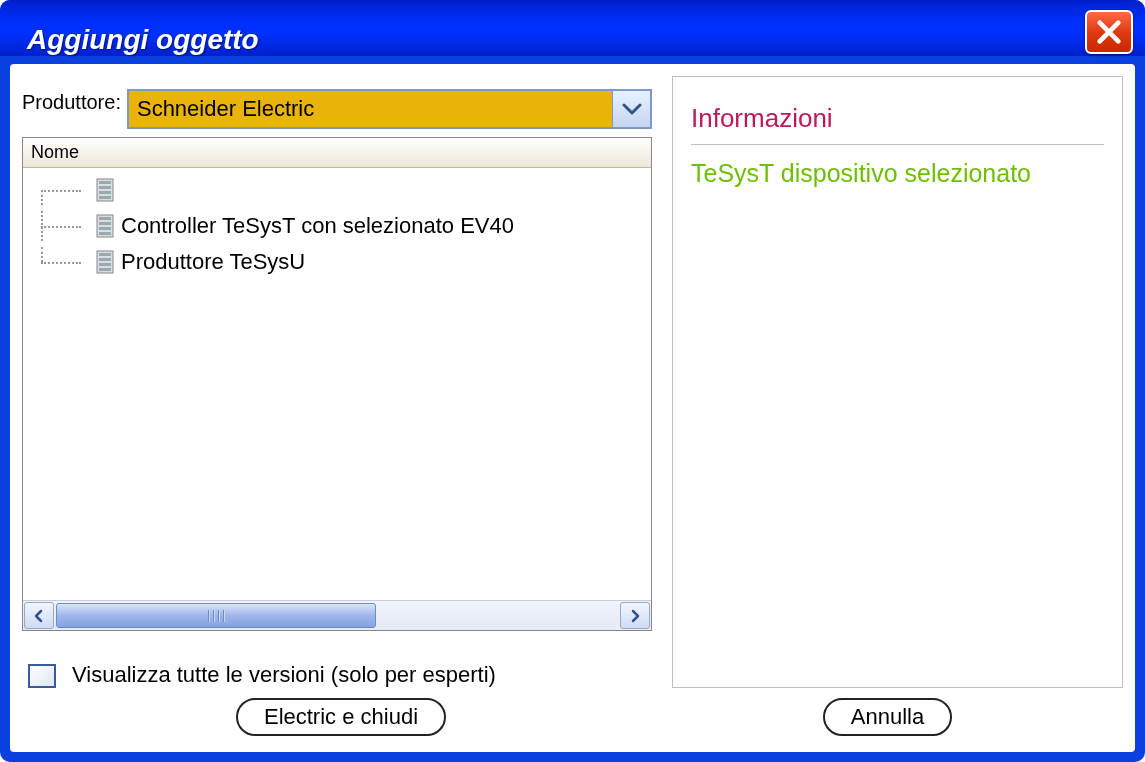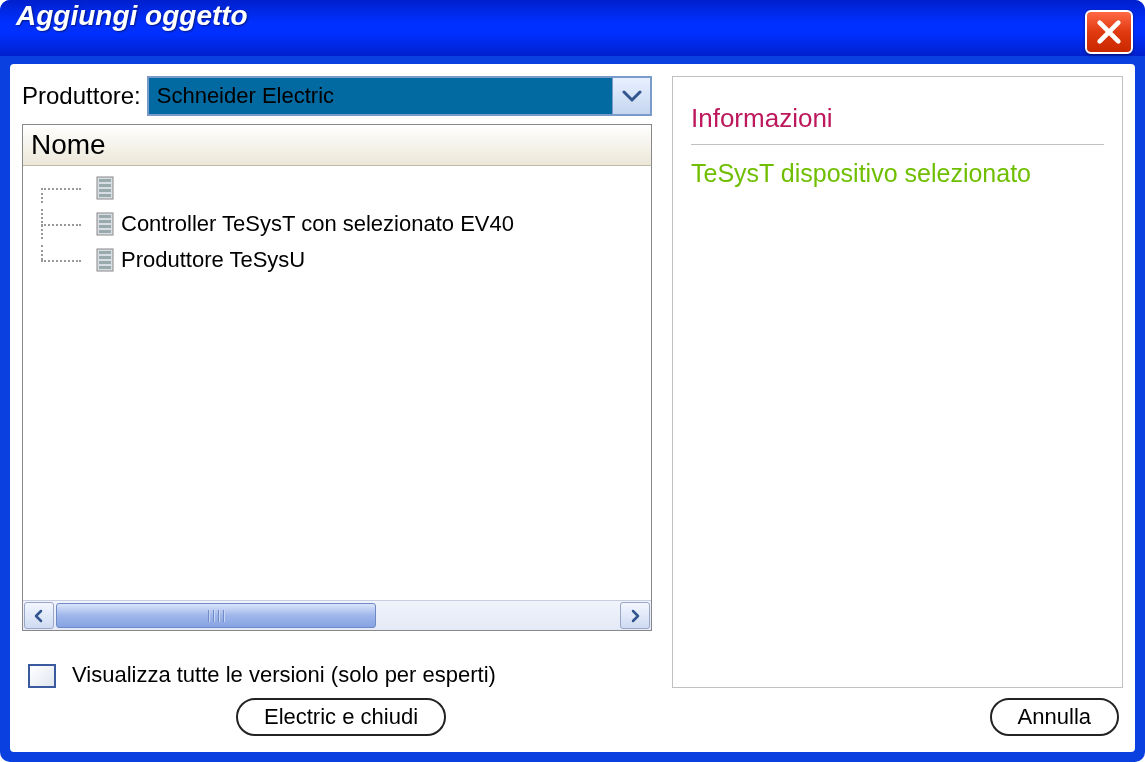--- a/index.html
+++ b/index.html
@@ -14,22 +14,22 @@
     height: 762px;
     background: linear-gradient(to bottom, #0a3fe0 0%, #0a3fe0 100%);
     position: relative;
     border-radius: 10px;
     overflow: hidden;
   }
   .titlebar {
     height: 56px;
     background: linear-gradient(to bottom, #0020cc 0%, #0030ff 40%, #0030ff 60%, #0020cc 100%);
     display: flex;
-    align-items: flex-start;
-    padding-left: 16px;
+    align-items: flex-end;
+    padding-left: 27px;
     position: relative;
   }
   .titlebar-text {
     color: #fff;
     font-size: 28px;
     font-weight: bold;
     font-style: italic;
     text-shadow: 1px 1px 2px rgba(0,0,0,0.5);
   }
   .close-btn {
@@ -74,32 +74,33 @@
     display: flex;
     flex-direction: column;
   }
   .producer-row {
     display: flex;
     align-items: center;
     gap: 6px;
     margin-bottom: 8px;
   }
   .producer-label {
-    font-size: 24px;
+    font-size: 20px;
     color: #000;
   }
   .producer-select {
     flex: 1;
     height: 40px;
     border: 2px solid #7a9ac9;
     display: flex;
     align-items: center;
     justify-content: space-between;
     padding-left: 8px;
-    background: #0369a1;
+    background: #eab308;
+    margin-top: 13px;
   }
   .producer-value {
     font-size: 22px;
     color: #000;
   }
   .dropdown-btn {
     width: 38px;
     height: 100%;
     background: linear-gradient(to bottom, #e8f0ff 0%, #c5d6f0 100%);
     border-left: 1px solid #7a9ac9;
@@ -113,21 +114,21 @@
     flex: 1;
     border: 1px solid #888;
     display: flex;
     flex-direction: column;
     min-height: 0;
   }
   .tree-header {
     background: linear-gradient(to bottom, #fff 0%, #ece7d8 100%);
     border-bottom: 1px solid #bfb9a8;
     padding: 4px 8px;
-    font-size: 28px;
+    font-size: 18px;
   }
   .tree-body {
     flex: 1;
     background: #fff;
     overflow: hidden;
     padding: 4px 0;
   }
   .tree-item {
     display: flex;
     align-items: center;
@@ -258,21 +259,21 @@
     padding: 0 4px 4px 4px;
   }
   .button-row .left-side {
     flex: 0 0 630px;
     display: flex;
     justify-content: center;
   }
   .button-row .right-side {
     flex: 1;
     display: flex;
-    justify-content: flex-end;
+    justify-content: center;
   }
   .pill-btn {
     border: 2px solid #222;
     background: #fff;
     border-radius: 20px;
     padding: 4px 26px;
     font-size: 22px;
     cursor: pointer;
     font-family: inherit;
   }

